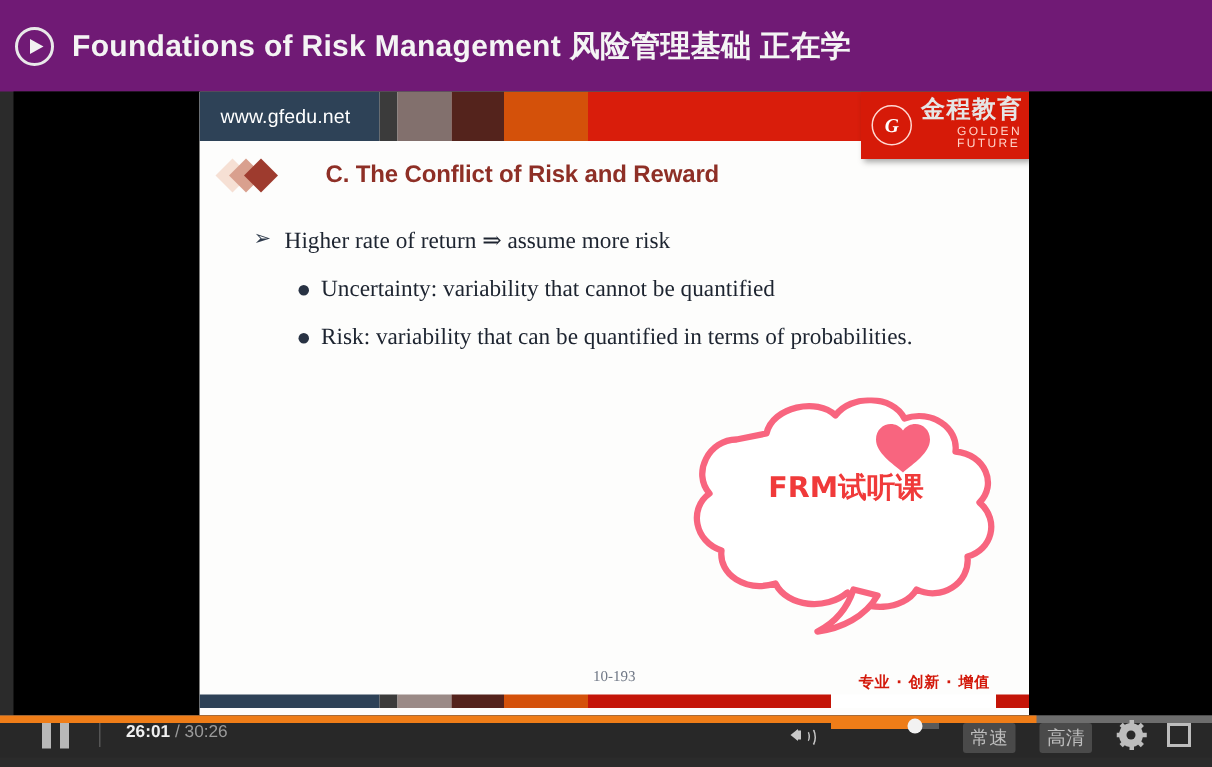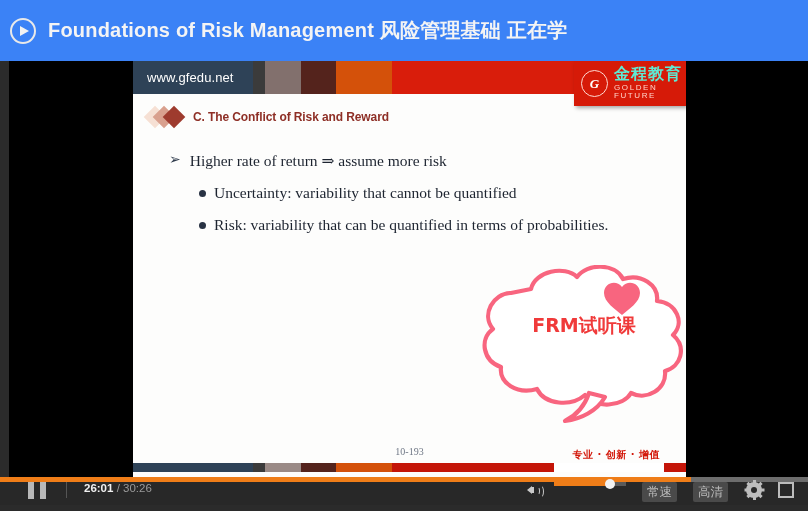--- a/index.html
+++ b/index.html
@@ -7,21 +7,21 @@
     width:808px;height:511px;overflow:hidden;
     background:#2b2b2b;
     font-family:"Liberation Sans","DejaVu Sans",sans-serif;
     -webkit-font-smoothing:antialiased;
   }
   .app{position:relative;width:808px;height:511px;background:#2b2b2b;}
 
   
   .titlebar{
     position:absolute;left:0;top:0;width:808px;height:61px;
-    background:#3b82f6;display:flex;align-items:center;
+    background:#701a75;display:flex;align-items:center;
   }
   .play-badge{
     width:26px;height:26px;margin-left:10px;margin-right:12px;
     border:2px solid #e9e9e9;border-radius:50%;
     display:flex;align-items:center;justify-content:center;
     box-sizing:border-box;flex:none;
   }
   .play-badge i{
     display:block;width:0;height:0;
     border-left:9px solid #f2f2f2;
@@ -58,48 +58,48 @@
     position:absolute;right:0;top:0;width:112px;height:45px;background:#d61a08;
     display:flex;align-items:center;box-shadow:2px 2px 4px rgba(0,0,0,.35);
   }
   .logo-seal{
     width:27px;height:27px;border-radius:50%;border:1.5px solid #ffd9d2;
     margin-left:7px;display:flex;align-items:center;justify-content:center;
     box-sizing:border-box;flex:none;
   }
   .logo-seal b{color:#fff;font-size:13px;font-style:italic;font-family:"Liberation Serif",serif;line-height:1;}
   .logo-txt{margin-left:6px;line-height:1.05;}
-  .logo-cn{color:#5eead4;font-size:16px;font-weight:bold;letter-spacing:1px;display:block;}
-  .logo-en{color:#ffd2c8;font-size:8px;letter-spacing:1.6px;display:block;margin-top:1px;}
+  .logo-cn{color:#e5e5e5;font-size:16px;font-weight:bold;letter-spacing:1px;display:block;}
+  .logo-en{color:#ffd2c8;font-size:8px;letter-spacing:1.6px;display:block;margin-top:1px;margin-left:24px;}
 
   
   .slide-title-row{position:absolute;left:14px;top:44px;display:flex;align-items:center;}
   .dia{position:relative;width:46px;height:24px;flex:none;}
   .dia i{position:absolute;top:4px;width:16px;height:16px;transform:rotate(45deg);}
   .dia .d1{left:0;background:#f6e0d4;}
   .dia .d2{left:9px;background:#d9a08e;}
   .dia .d3{left:19px;background:#9e3b2e;}
   .slide-title{
-    color:#8e2f26;font-size:12px;font-weight:bold;
-    font-family:"Liberation Sans","DejaVu Sans",sans-serif;letter-spacing:-.1px;
+    color:#8e2f26;font-size:16px;font-weight:bold;
+    font-family:"Liberation Sans","DejaVu Sans",sans-serif;letter-spacing:-.1px;margin-left:24px;
   }
 
   
   .bullets{position:absolute;left:36px;top:90px;width:460px;
     font-family:"Liberation Serif","DejaVu Serif",serif;color:#1d2430;}
   .b-lvl1{display:flex;font-size:15.5px;line-height:1.25;margin-bottom:13px;}
   .b-lvl1 .mk{color:#2f3b4c;margin-right:9px;font-size:14px;line-height:1.35;}
   .b-lvl2{display:flex;font-size:15.5px;line-height:1.32;margin:0 0 11px 30px;}
   .b-lvl2 .dot{
     width:7px;height:7px;border-radius:50%;background:#283243;
     margin:7px 8px 0 0;flex:none;
   }
 
   
-  .cloud{position:absolute;left:340px;top:204px;width:222px;height:160px;}
+  .cloud{position:absolute;left:320px;top:204px;width:222px;height:160px;}
   .cloud svg{position:absolute;left:0;top:0;}
   .cloud-text{
     position:absolute;left:0;top:46px;width:222px;text-align:center;
     color:#f03a3a;font-size:19px;font-weight:bold;line-height:1.5;
     font-family:"DejaVu Sans","Liberation Sans",sans-serif;
   }
 
   
   .pageno{
     position:absolute;left:0;top:385px;width:553px;text-align:center;

